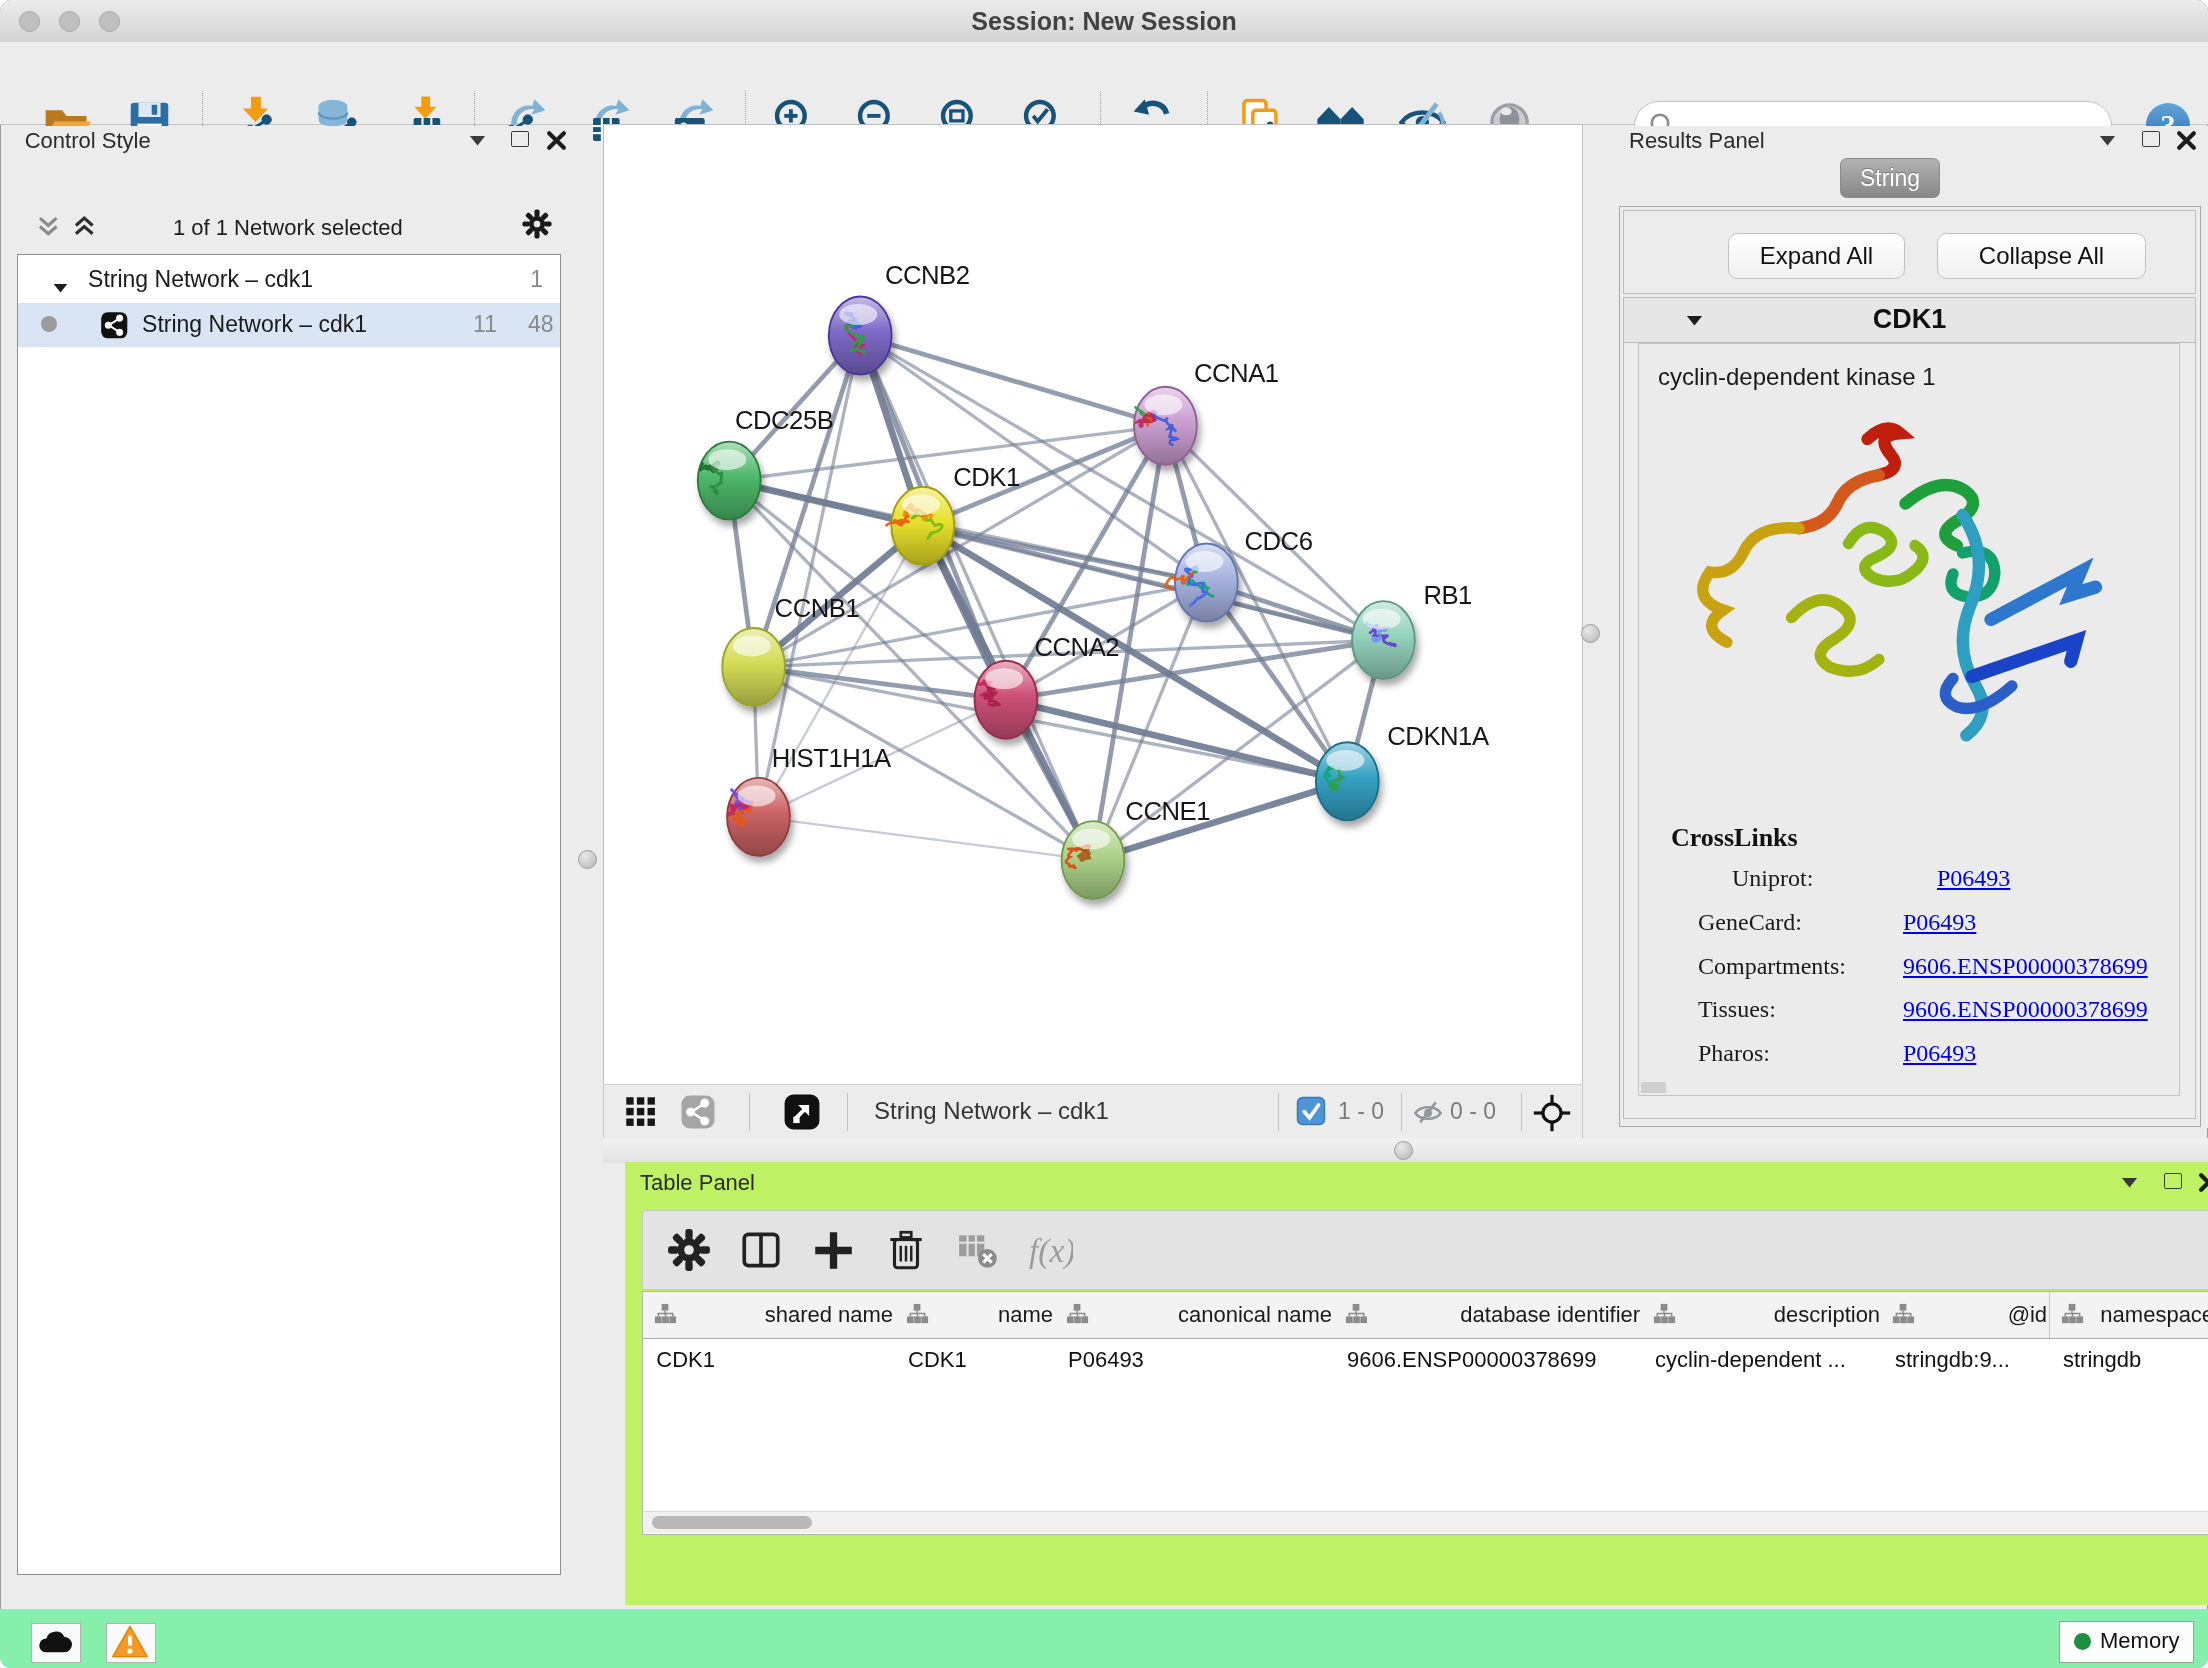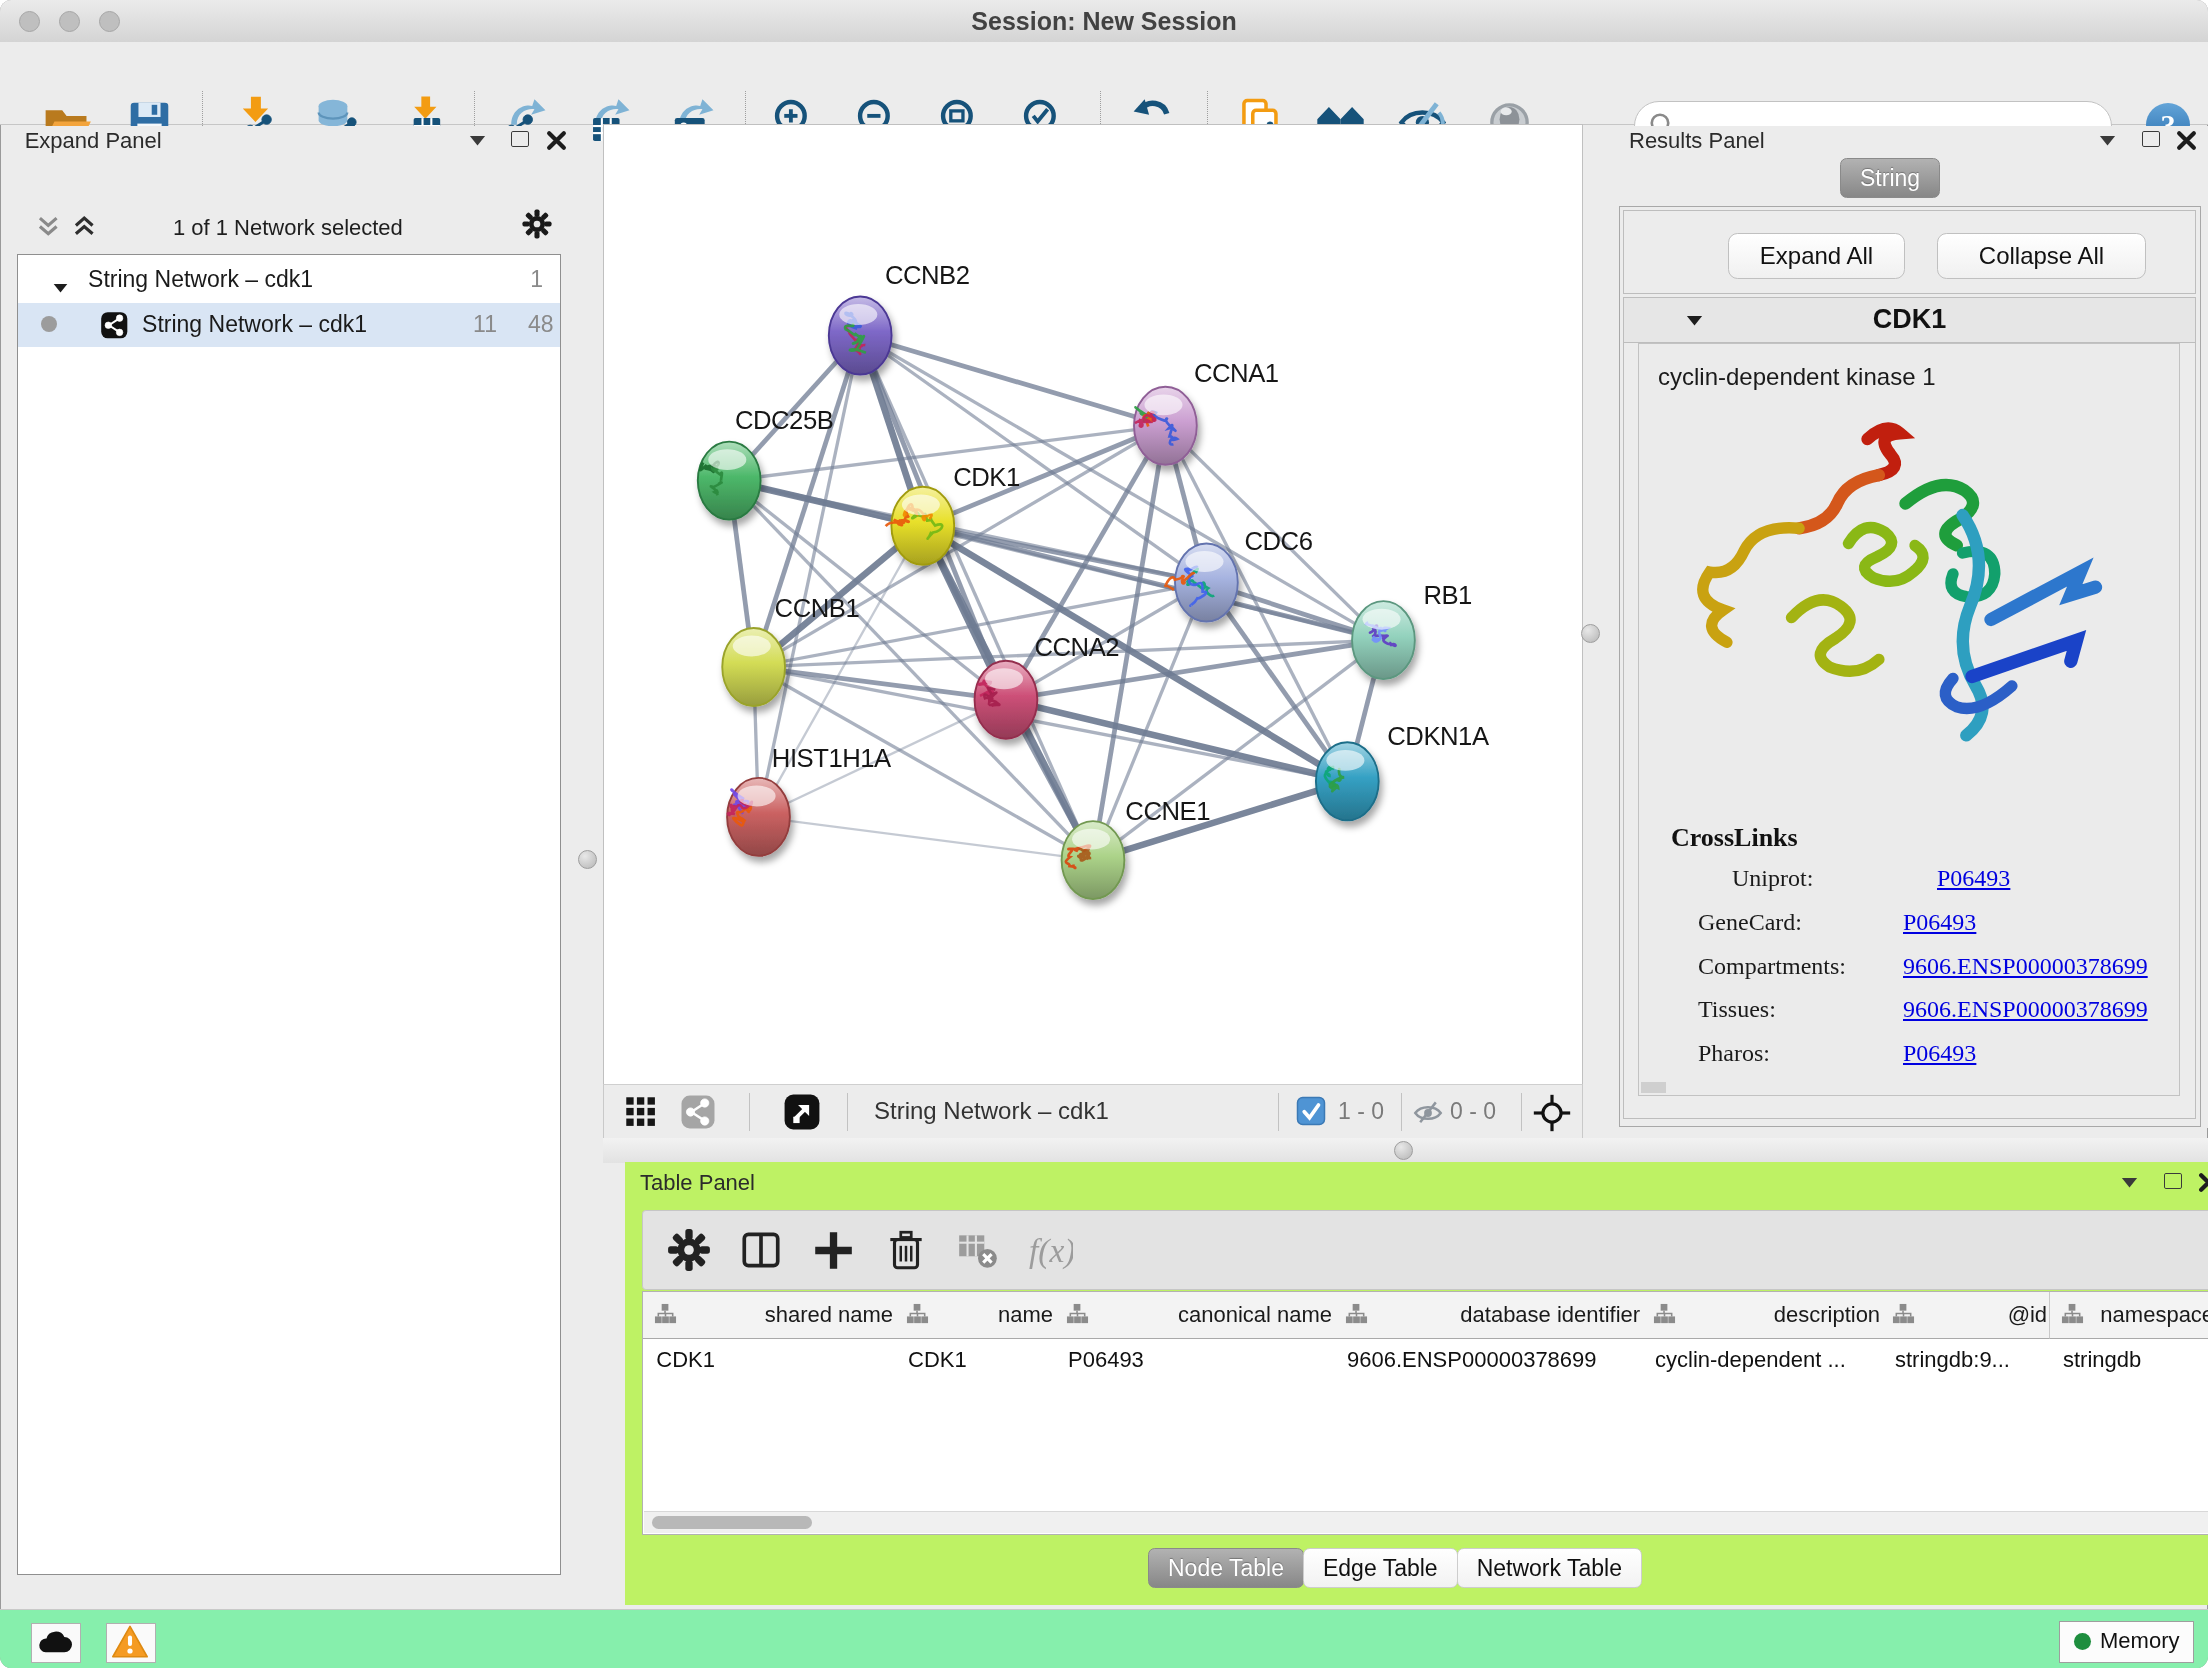--- a/index.html
+++ b/index.html
@@ -258,21 +258,21 @@
               <stop offset="1" stop-color="#2a6fae"></stop>
             </linearGradient>
           </defs>
         <circle cx="24" cy="24" r="22" fill="url(#helpg)"></circle>
         <text x="24" y="34" text-anchor="middle" font-size="30" font-weight="bold" fill="#ffffff" font-family="Liberation Serif,serif">?</text>
       </svg>
     </div>
   </div>
 
   <div class="control-panel">
-    <span class="panel-title" style="position:absolute;left:13.3px;top:1.9px">Expand Panel</span>
+    <span class="panel-title" style="position:absolute;left:13.3px;top:1.9px">Control Style</span>
     <span style="position:absolute;left:457px;top:7.6px"><svg width="19" height="13.3" viewBox="0 0 20 14">
           <path d="M2 2 h16 l-8 10 z" fill="#3a3a3a"></path>
         </svg></span>
     <span class="ctl-box" style="position:absolute;left:500px;top:4.8px"></span>
     <span style="position:absolute;left:535px;top:3.8px"><svg width="21" height="21" viewBox="0 0 20 20">
           <path d="M3 3 L17 17 M17 3 L3 17" stroke="#1d1d1d" stroke-width="4" stroke-linecap="round"></path>
         </svg></span>
     <span style="position:absolute;left:23px;top:88px"><svg width="28.5" height="25" viewBox="0 0 24 24">
           <g stroke="#8a8a8a" stroke-width="3" fill="none">
             <path d="M4 4 l8 7 8 -7"></path>
@@ -788,21 +788,20 @@
           <div class="td-cell" style="left: 425px; width: 263px;">P06493</div>
           <div class="td-cell" style="left: 704px; width: 293px;">9606.ENSP00000378699</div>
           <div class="td-cell" style="left: 1012px; width: 224px;">cyclin-dependent ...</div>
           <div class="td-cell" style="left: 1252px; width: 153px;">stringdb:9...</div>
           <div class="td-cell" style="left: 1420px; width: 151px;">stringdb</div>
         </div>
       <div class="hscroll">
           <div class="thumb"></div>
         </div>
     </div>
-    <div id="table-tabs" style="position:absolute;left:523px;top:386px;white-space:nowrap;"><span class="tab sel">Node Table</span><span class="tab">Edge Table</span><span class="tab">Network Table</span></div>
   </div>
 
   <div class="statusbar">
     <div class="sb-btn" style="left:31px;top:13.3px;width:48px;height:38px">
       <svg width="44" height="34" viewBox="0 0 48 40" style="margin:1px 0 0 1px">
           <path d="M13 32 a8 8 0 0 1 1 -16 a11 10 0 0 1 21 -2 a7 7 0 0 1 0 18 z" fill="#111"></path>
         </svg>
     </div>
     <div class="sb-btn" style="left:106px;top:13.3px;width:48px;height:38px">
       <svg width="42" height="36" viewBox="0 0 48 44" style="margin:0 0 0 1.9px">

